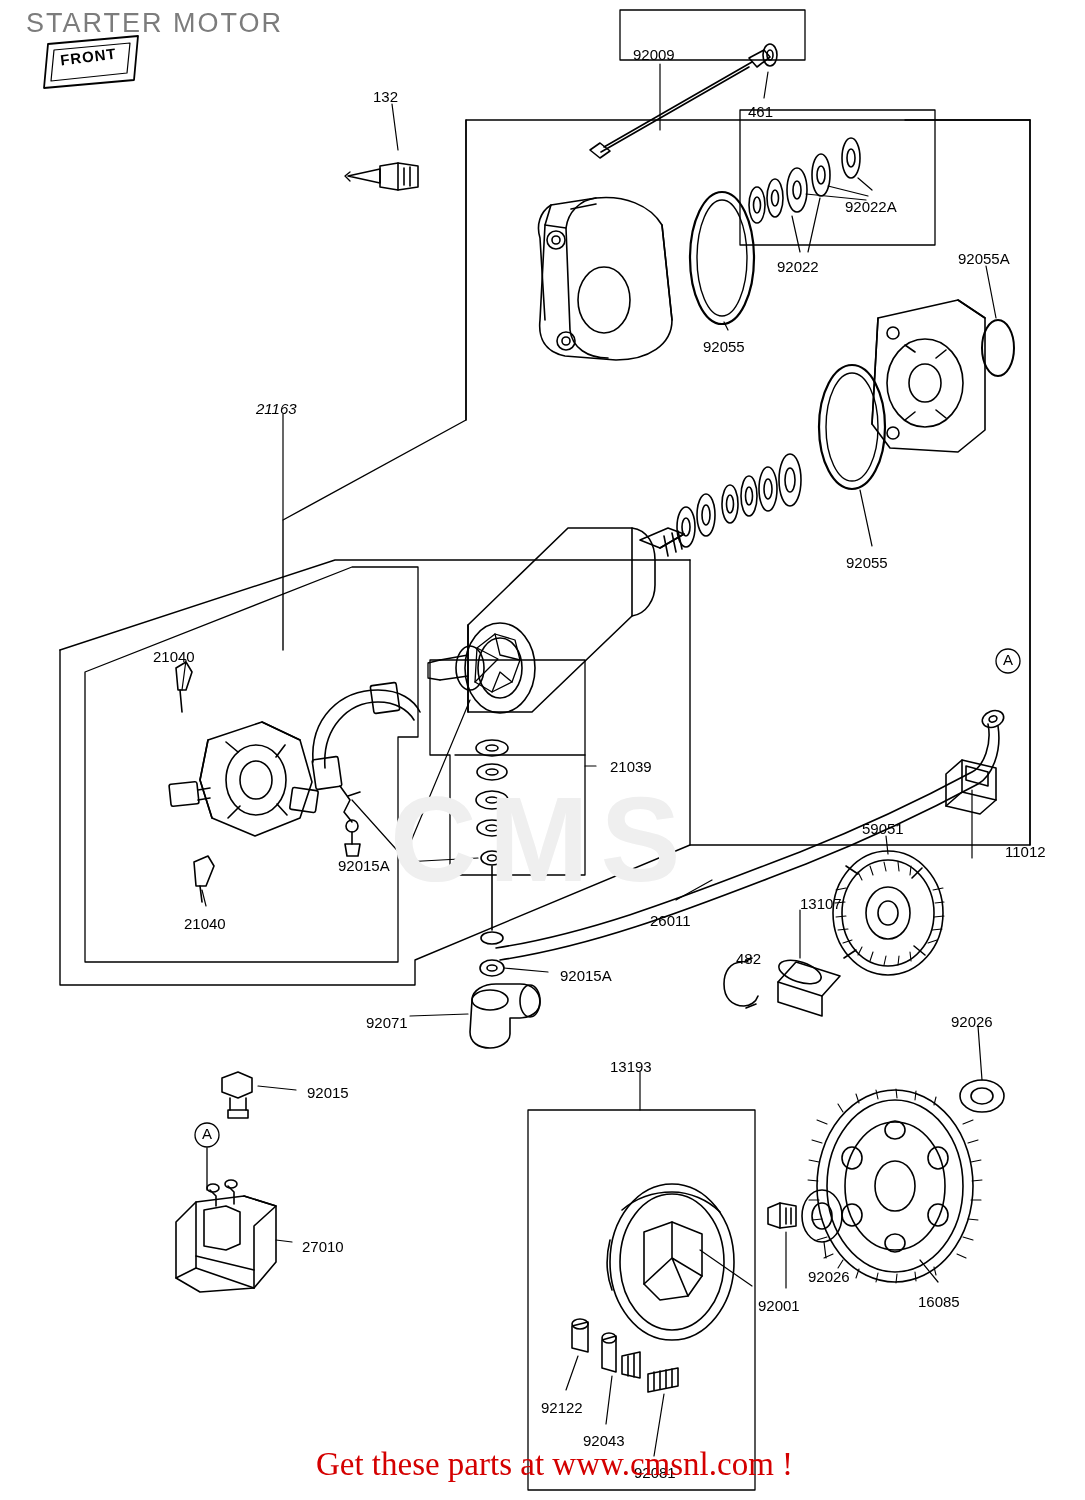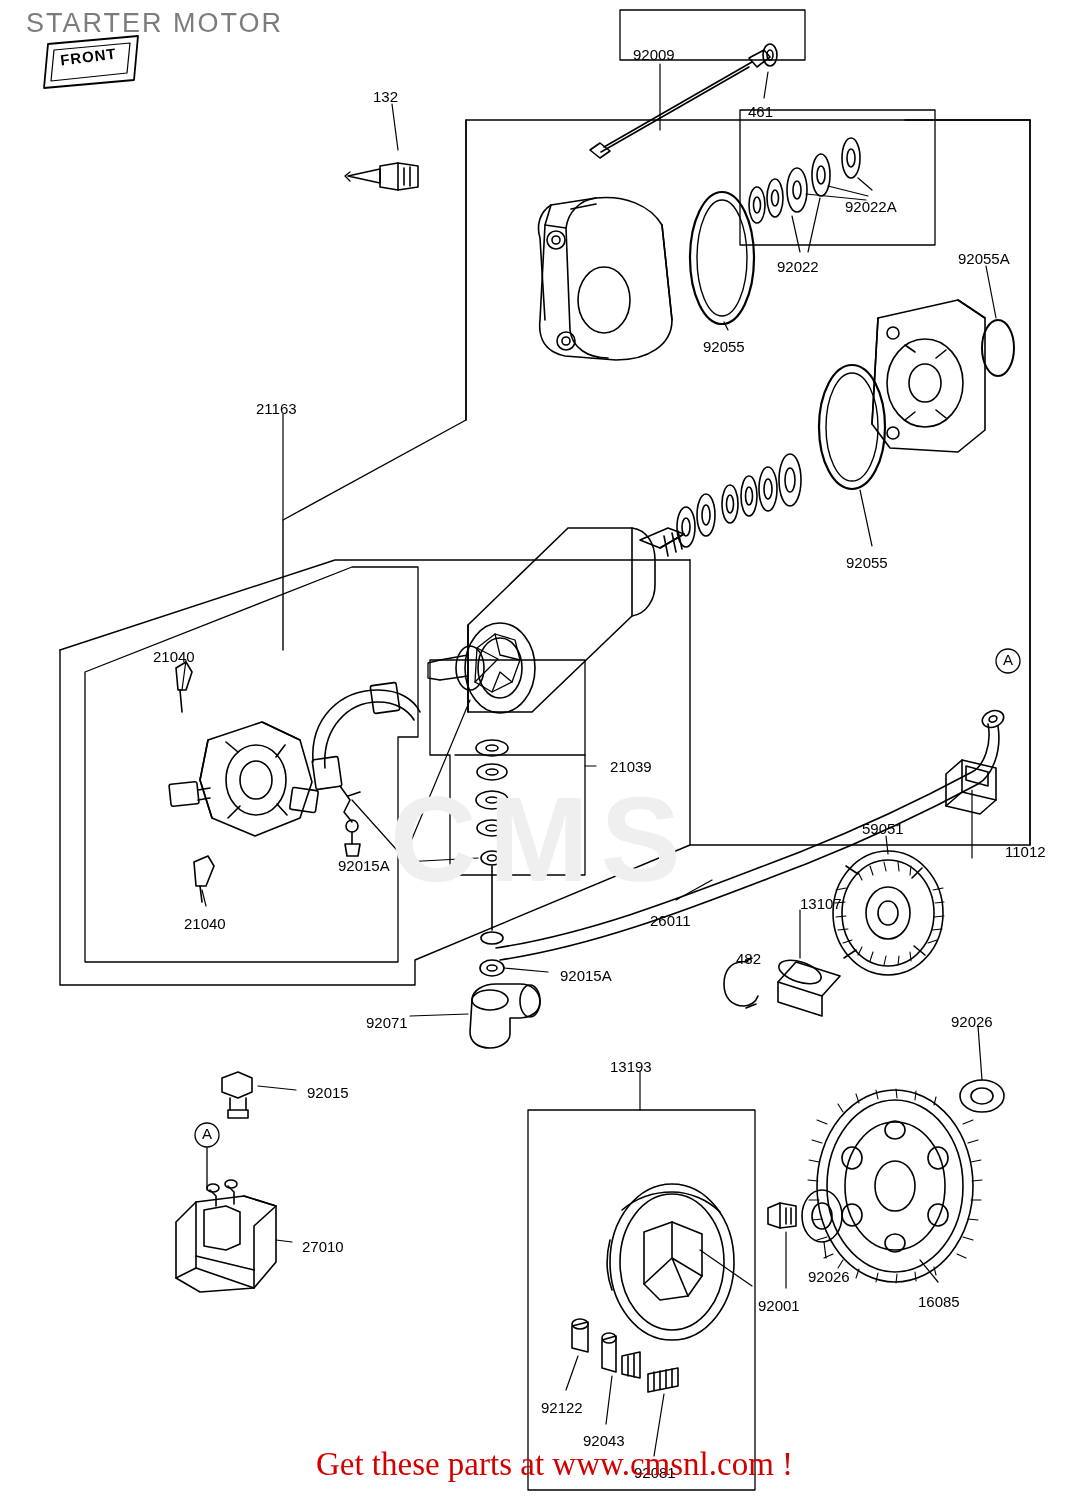--- a/index.html
+++ b/index.html
@@ -471,21 +471,21 @@
 
   <div id="callout-layer">
       <div class="callout" style="left: 633px; top: 46px;">92009</div>
       <div class="callout" style="left: 748px; top: 103px;">461</div>
       <div class="callout" style="left: 373px; top: 88px;">132</div>
       <div class="callout" style="left: 845px; top: 198px;">92022A</div>
       <div class="callout" style="left: 777px; top: 258px;">92022</div>
       <div class="callout" style="left: 958px; top: 250px;">92055A</div>
       <div class="callout" style="left: 703px; top: 338px;">92055</div>
       <div class="callout" style="left: 846px; top: 554px;">92055</div>
-      <div class="callout" style="left: 256px; top: 400px;">21163</div>
+      <div class="callout" style="left: 256px; top: 400px; font-style: italic;">21163</div>
       <div class="callout" style="left: 153px; top: 648px;">21040</div>
       <div class="callout" style="left: 184px; top: 915px;">21040</div>
       <div class="callout" style="left: 610px; top: 758px;">21039</div>
       <div class="callout" style="left: 338px; top: 857px;">92015A</div>
       <div class="callout" style="left: 560px; top: 967px;">92015A</div>
       <div class="callout" style="left: 366px; top: 1014px;">92071</div>
       <div class="callout" style="left: 307px; top: 1084px;">92015</div>
       <div class="callout" style="left: 302px; top: 1238px;">27010</div>
       <div class="callout" style="left: 650px; top: 912px;">26011</div>
       <div class="callout" style="left: 862px; top: 820px;">59051</div>

